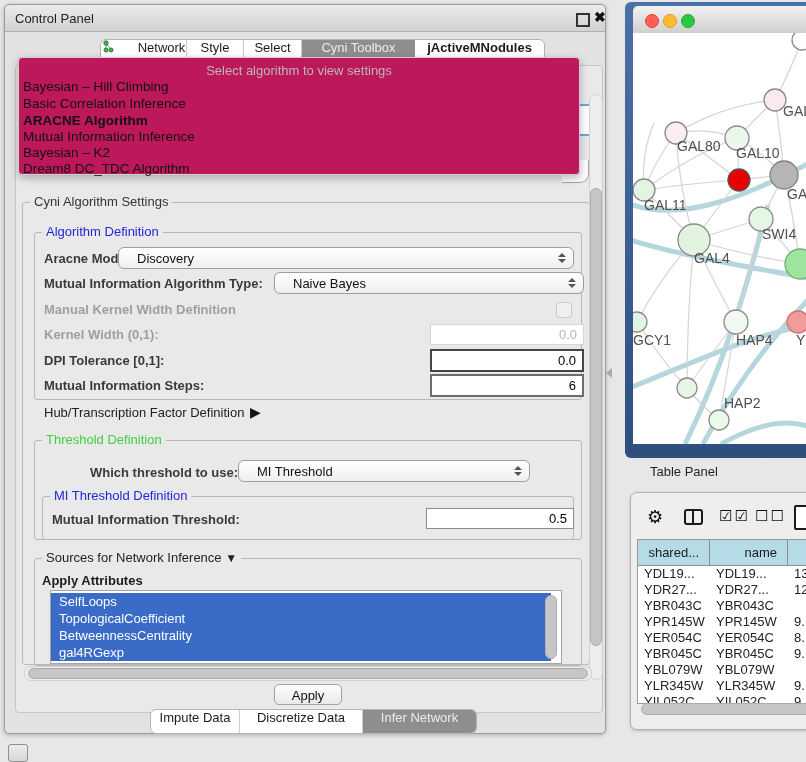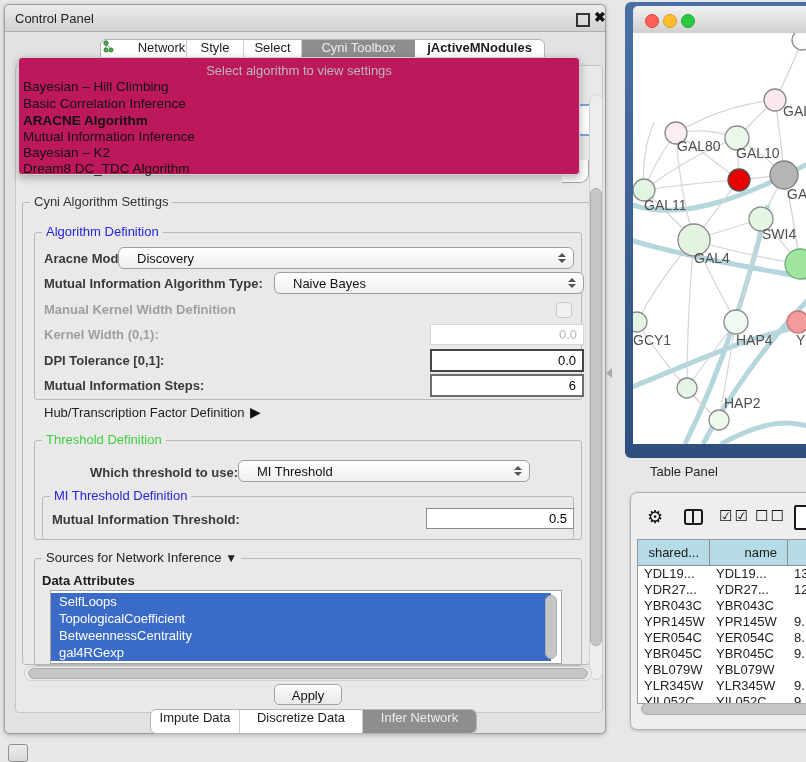--- a/index.html
+++ b/index.html
@@ -169,21 +169,21 @@
     <div class="abs groupbox" style="left:26px;top:430px;width:530px;height:42px;"></div>
     <div class="abs legend blue" style="left:34px;top:422px;">MI Threshold Definition</div>
     <div class="abs blabel" style="left:36px;top:446px;">Mutual Information Threshold:</div>
     <div class="abs field norm" style="left:410px;top:442px;width:148px;">0.5</div>
 
     <div class="abs groupbox" style="left:18px;top:492px;width:546px;height:106px;"></div>
     <div class="abs legend" style="left:26px;top:484px;color:#222;">
       <span>Sources for Network Inference</span>
       <span style="font-size:12px;">▼</span>
     </div>
-    <div class="abs blabel" style="left:26px;top:507px;color:#1d1d1d;">Data Attributes</div>
+    <div class="abs blabel" style="left:26px;top:507px;color:#1d1d1d;">Apply Attributes</div>
 
     <div class="abs listbox" style="left:34px;top:524px;width:510px;height:72px;">
       <div style="position:relative;padding-top:2px;">
         <div class="listitem">SelfLoops</div>
         <div class="listitem">TopologicalCoefficient</div>
         <div class="listitem">BetweennessCentrality</div>
         <div class="listitem">gal4RGexp</div>
       </div>
       <div class="abs scroll-thumb" style="left:494px;top:4px;width:10px;height:62px;"></div>
     </div>

